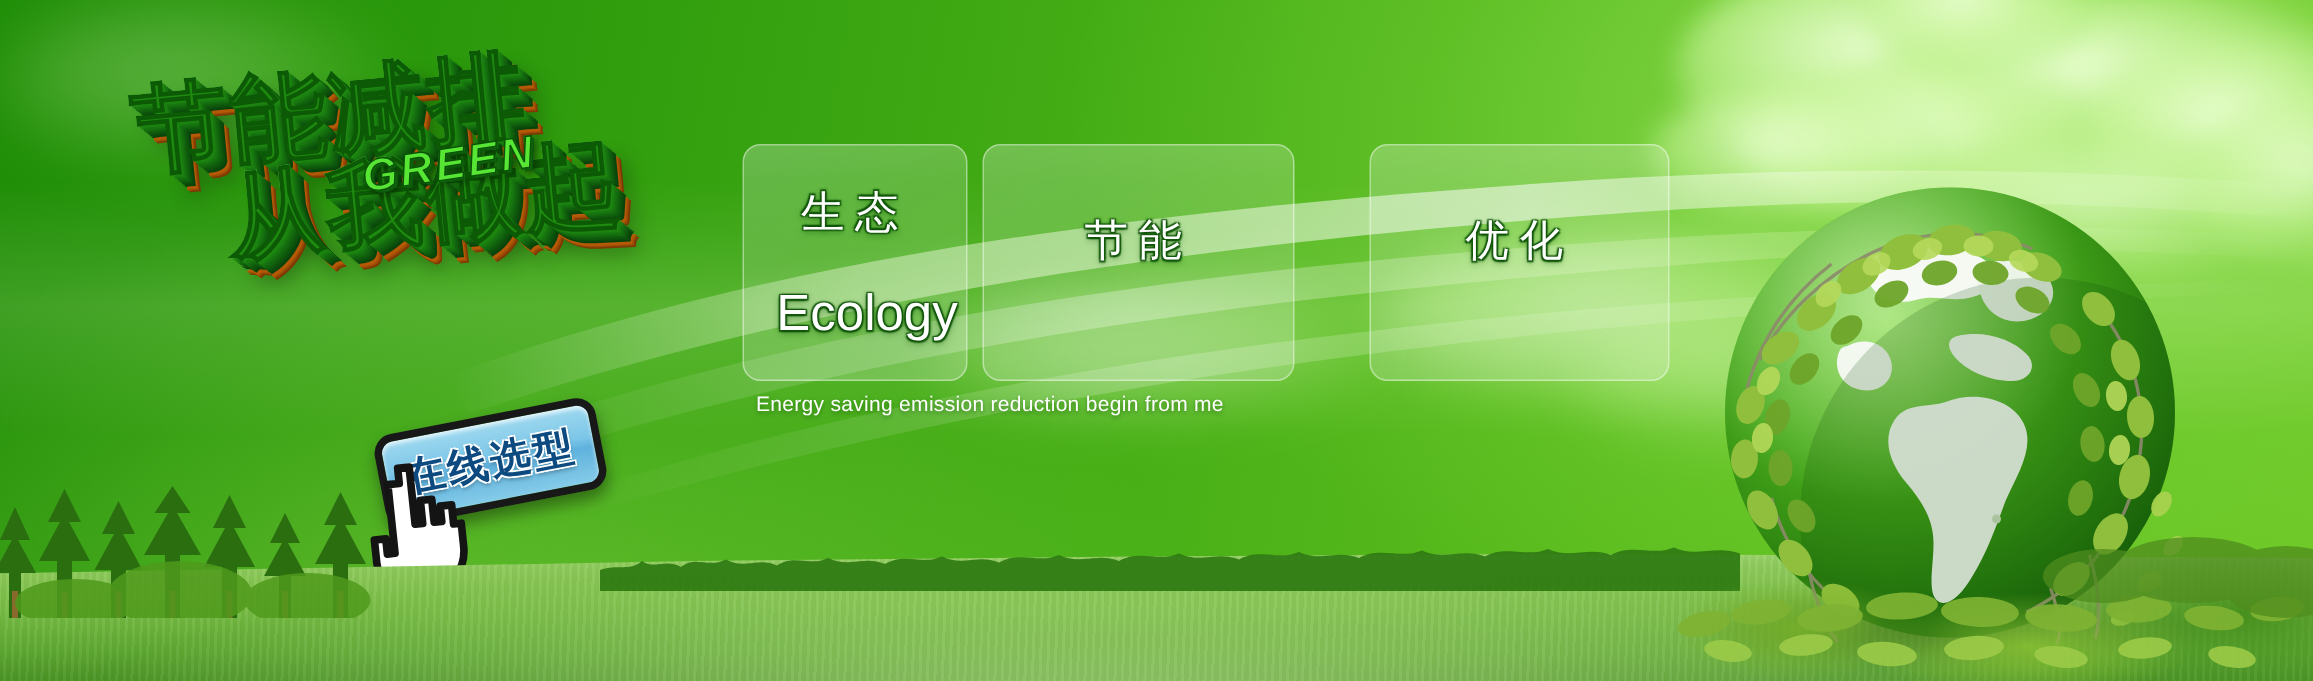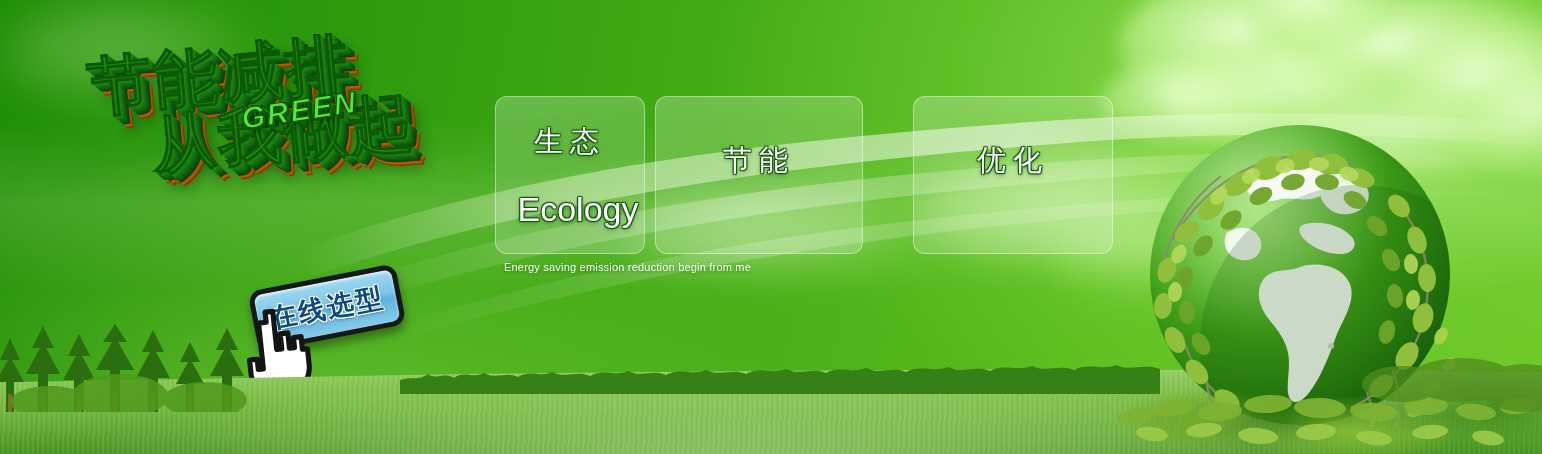--- a/index.html
+++ b/index.html
@@ -117,21 +117,21 @@
   .card-en{
     font-size:34px; color:#fff; letter-spacing:0px;
     text-shadow:0 0 1px #11560a, 1px 1px 1px #11560a, -1px 1px 1px #11560a,
                 1px -1px 1px #11560a, -1px -1px 1px #11560a, 0 2px 5px rgba(10,70,5,.5);
     padding-left:16px;
   }
 
   
   #tagline{
     position:absolute; left:504px; top:261px;
-    font-size:11px; color:#ffffff; letter-spacing:.2px;
+    font-size:14px; color:#ffffff; letter-spacing:.2px;
     text-shadow:0 1px 3px rgba(20,80,10,.55);
   }
 
   
   #globe-wrap{ position:absolute; left:1145px; top:120px; width:310px; height:310px; }
   #globe-shadow{
     position:absolute; left:1140px; top:395px; width:330px; height:48px;
     background:radial-gradient(ellipse at 50% 50%, rgba(8,45,4,0.55) 0%, rgba(8,45,4,0.22) 48%, rgba(0,0,0,0) 75%);
     filter:blur(6px);
   }

